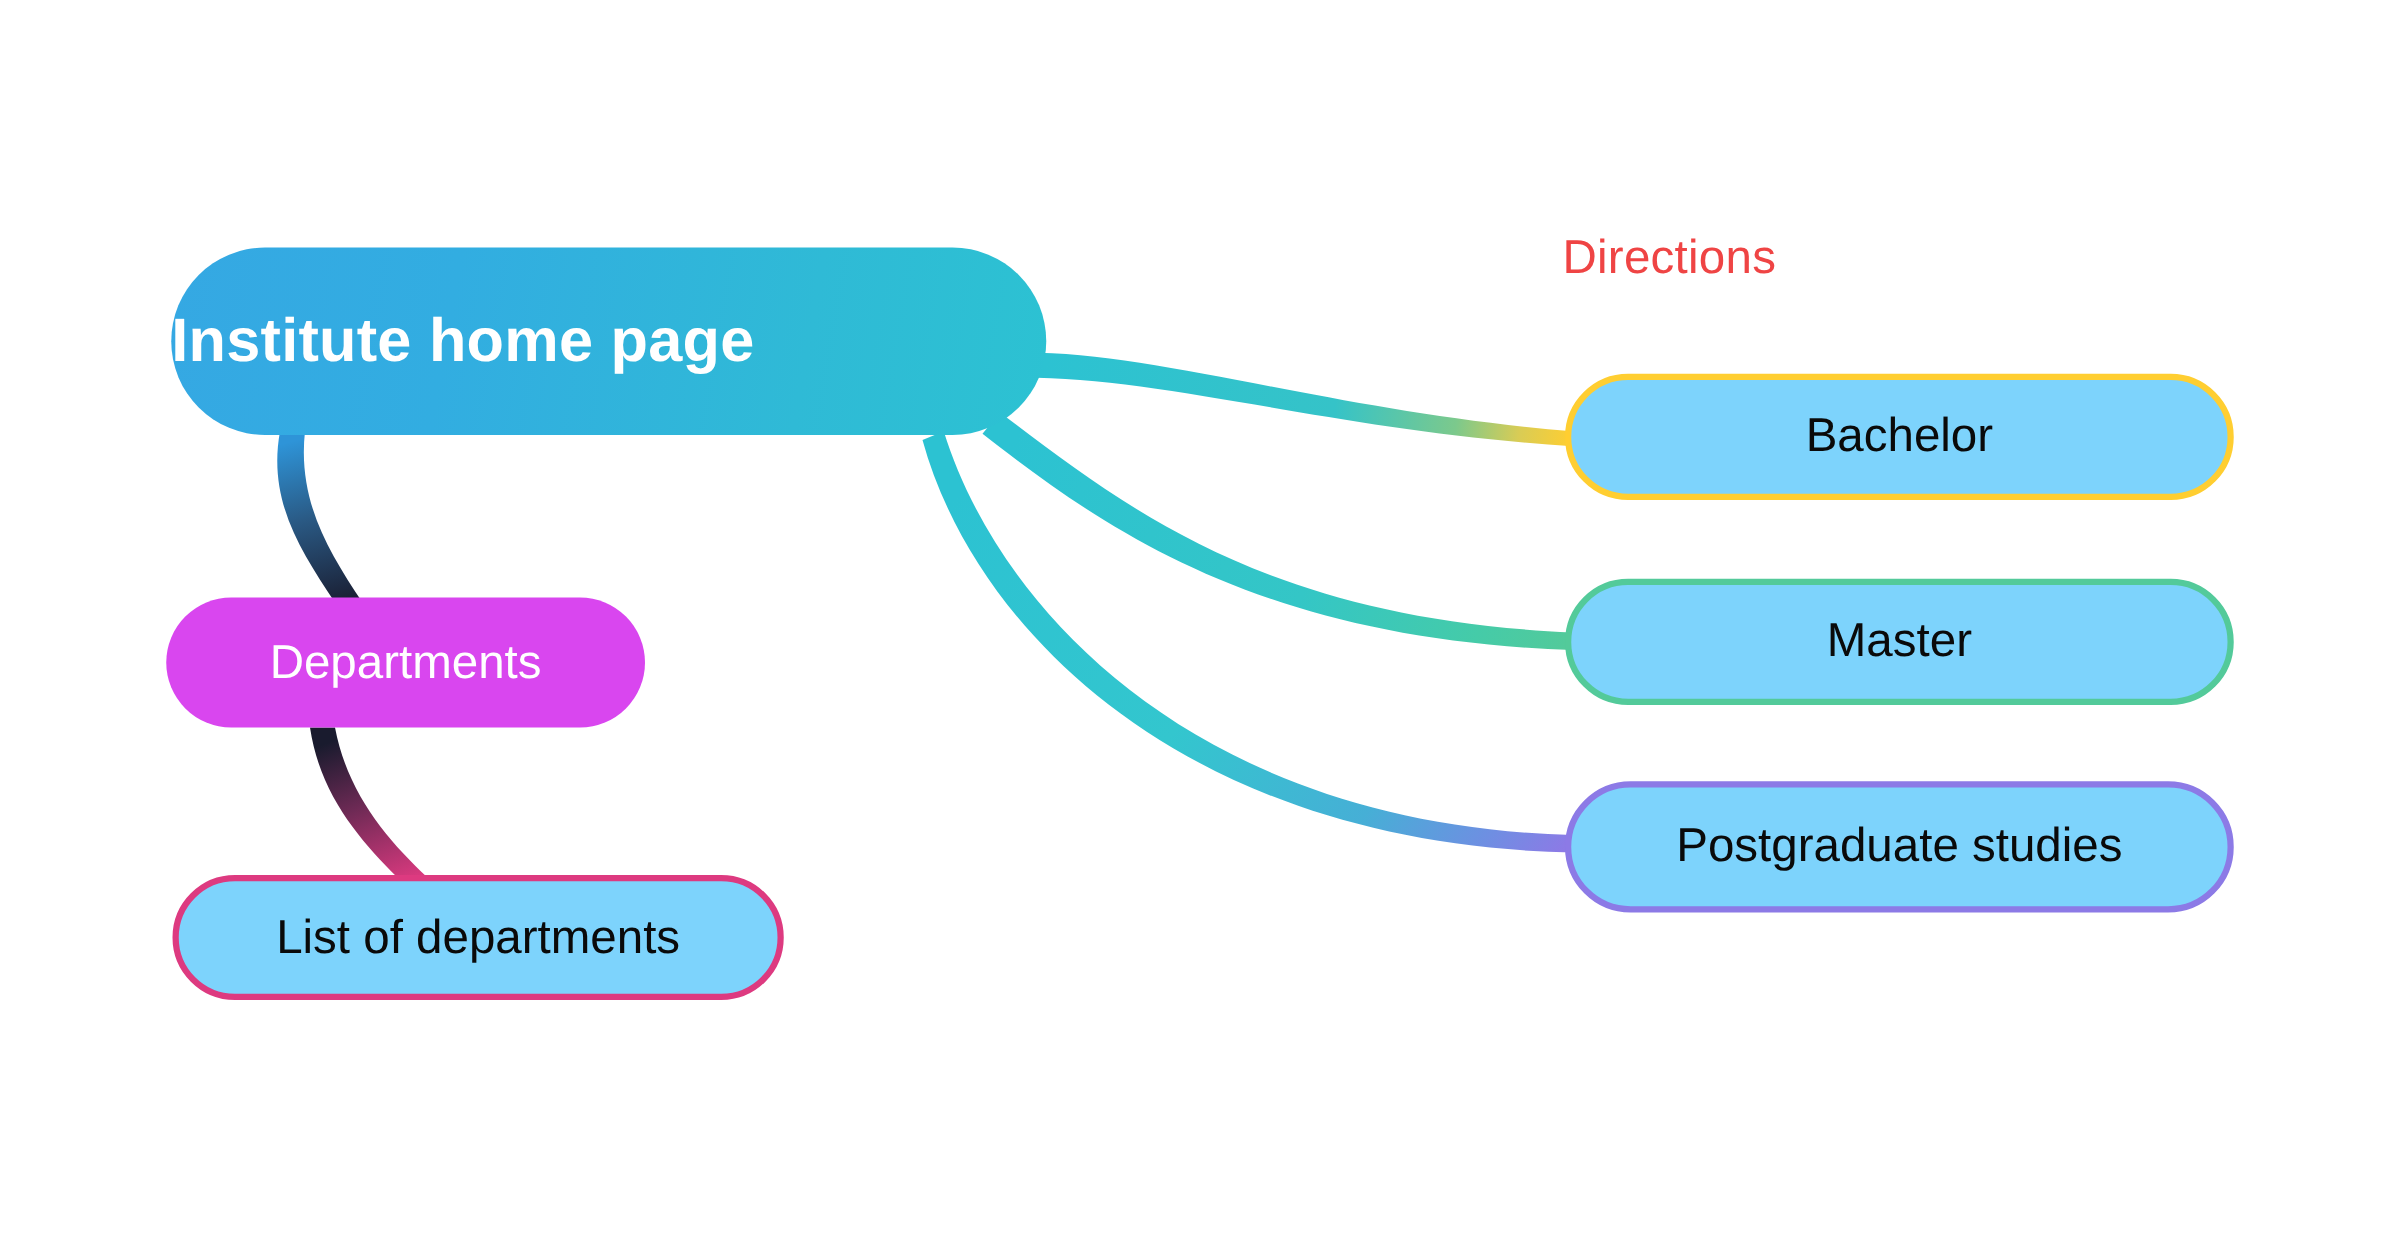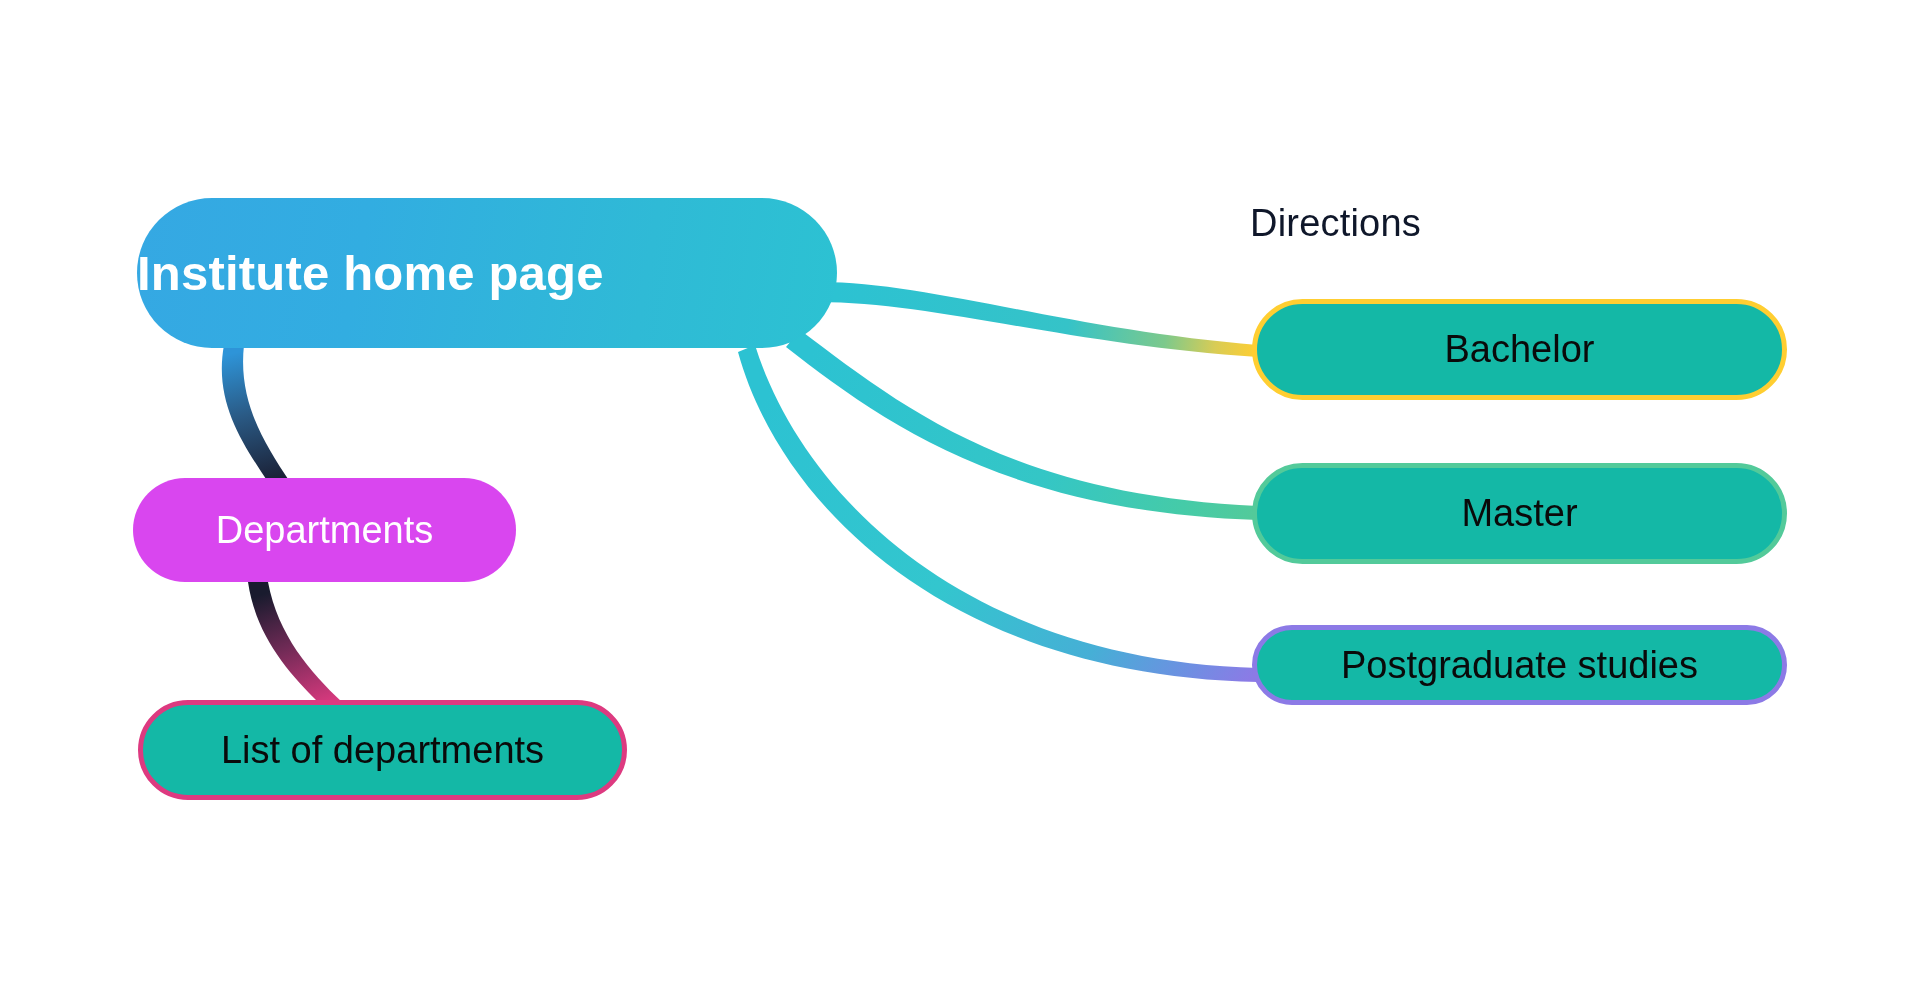--- a/index.html
+++ b/index.html
@@ -62,21 +62,21 @@
     justify-content: center;
     background: #d946ef;
     color: #ffffff;
     font-size: 38px;
     font-weight: 400;
     z-index: 4;
   }
 
   
   .leaf {
-    background: #14b8a6;
+    background: #7dd3fc;
     color: #0a0a0a;
     font-size: 38px;
     font-weight: 400;
     justify-content: center;
     z-index: 3;
   }
 
   #node-list-of-departments {
     left: 138px;
     top: 700px;
@@ -99,32 +99,32 @@
     top: 463px;
     width: 535px;
     height: 101px;
     border: 5px solid #53CA9A;
   }
 
   #node-postgraduate {
     left: 1252px;
     top: 625px;
     width: 535px;
-    height: 80px;
+    height: 105px;
     border: 5px solid #8C7AE6;
   }
 
   
   #label-directions {
     position: absolute;
     left: 1250px;
-    top: 202px;
+    top: 185px;
     font-size: 38px;
     font-weight: 300;
-    color: #0f172a;
+    color: #ef4444;
     letter-spacing: 0.2px;
     white-space: nowrap;
   }
 </style>
 </head>
 <body>
 
 <div id="canvas">
 
   <svg id="links" viewBox="0 0 1920 1000" width="1920" height="1000" xmlns="http://www.w3.org/2000/svg">

